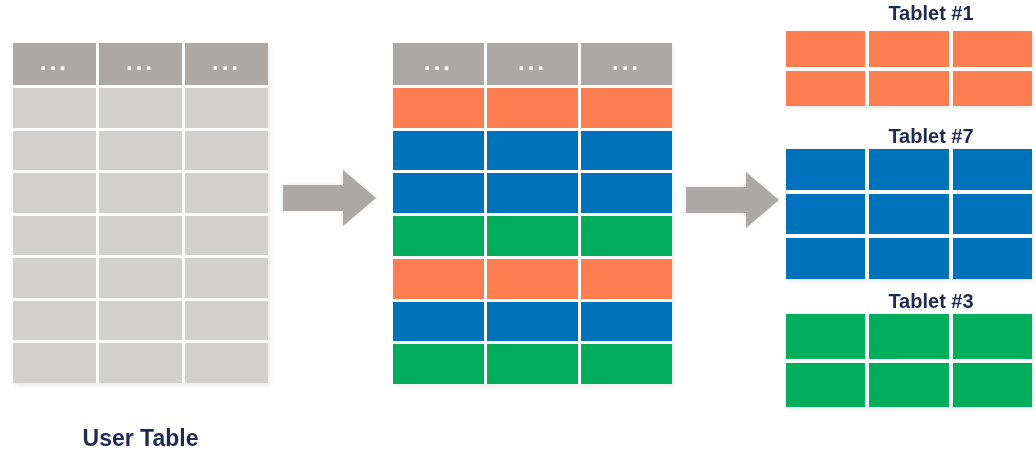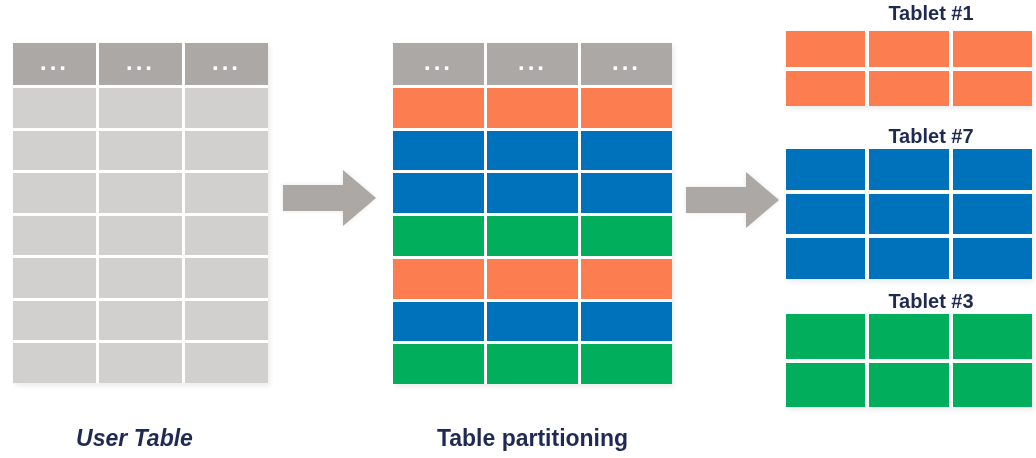--- a/index.html
+++ b/index.html
@@ -81,21 +81,21 @@
   
   .caption {
     position: absolute;
     top: 425px;
     text-align: center;
     font-weight: bold;
     font-size: 23px;
     color: var(--navy);
     white-space: nowrap;
   }
-  .caption.c1 { left: 7px;  width: 255px; font-style: italic; }
+  .caption.c1 { left: 13px;  width: 255px; }
   .caption.c2 { left: 393px; width: 279px; }
   .caption.c3 { left: 786px; width: 246px; }
 </style>
 </head>
 <body>
 
 <div class="canvas">
 
   <div class="big-table user">
       <div class="t-row">
@@ -230,15 +230,14 @@
   <div class="tablet-grid g3" style="grid-template-columns: repeat(3, 1fr);">
       <div class="t-cell" style="background: rgb(0, 174, 92);"></div>
       <div class="t-cell" style="background: rgb(0, 174, 92);"></div>
       <div class="t-cell" style="background: rgb(0, 174, 92);"></div>
       <div class="t-cell" style="background: rgb(0, 174, 92);"></div>
       <div class="t-cell" style="background: rgb(0, 174, 92);"></div>
       <div class="t-cell" style="background: rgb(0, 174, 92);"></div>
     </div>
 
   <div class="caption c1">User Table</div>
-  <div class="caption c2">Table partitioning</div>
 
 </div>
 
 </body></html>

